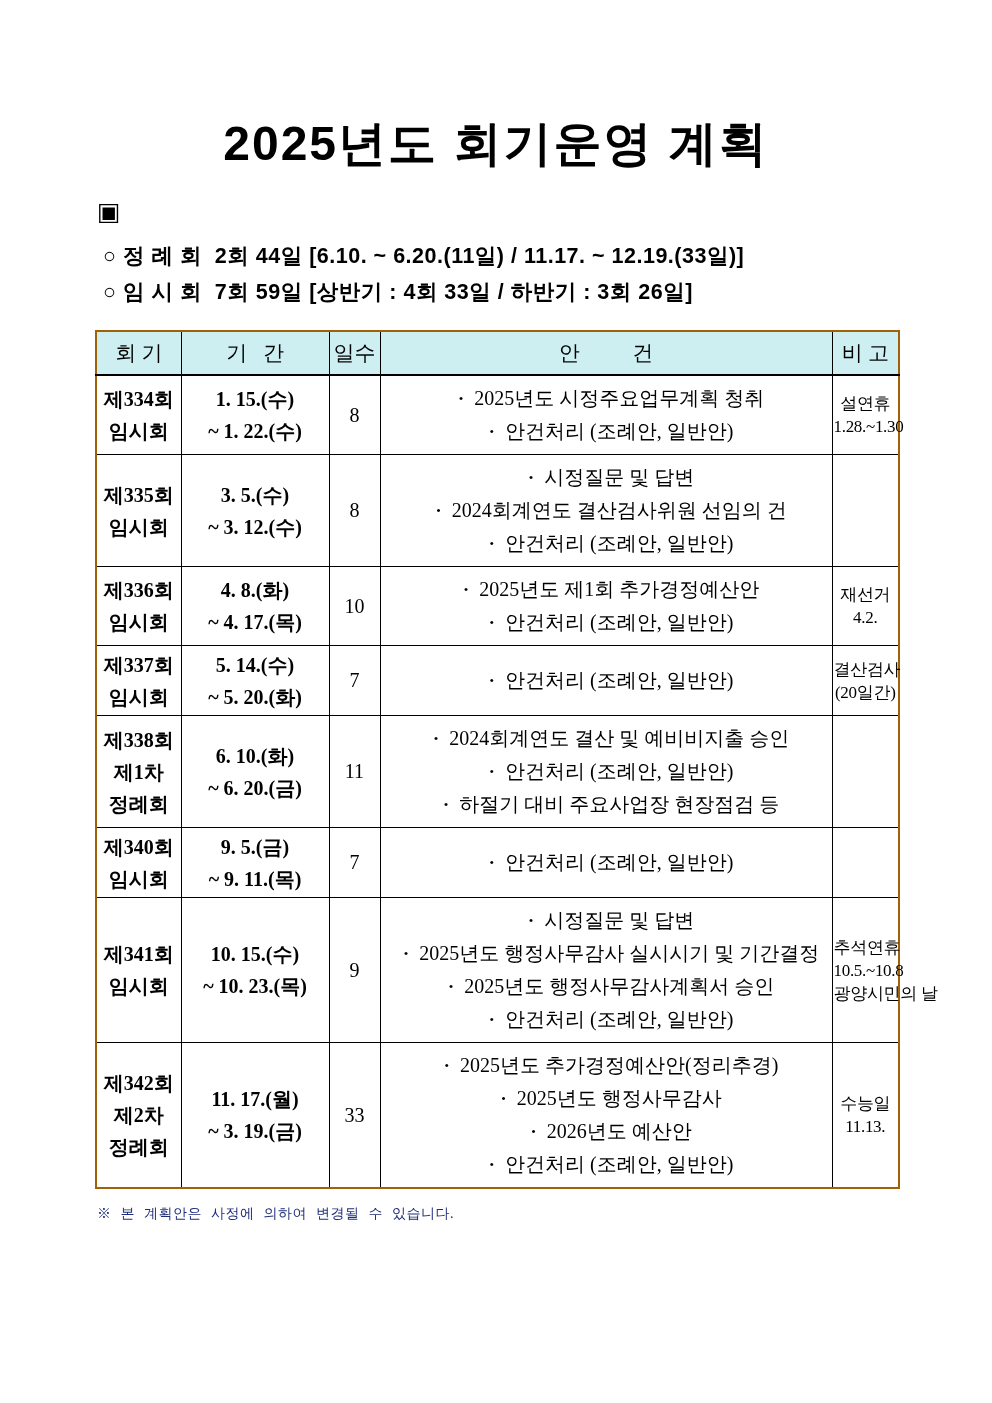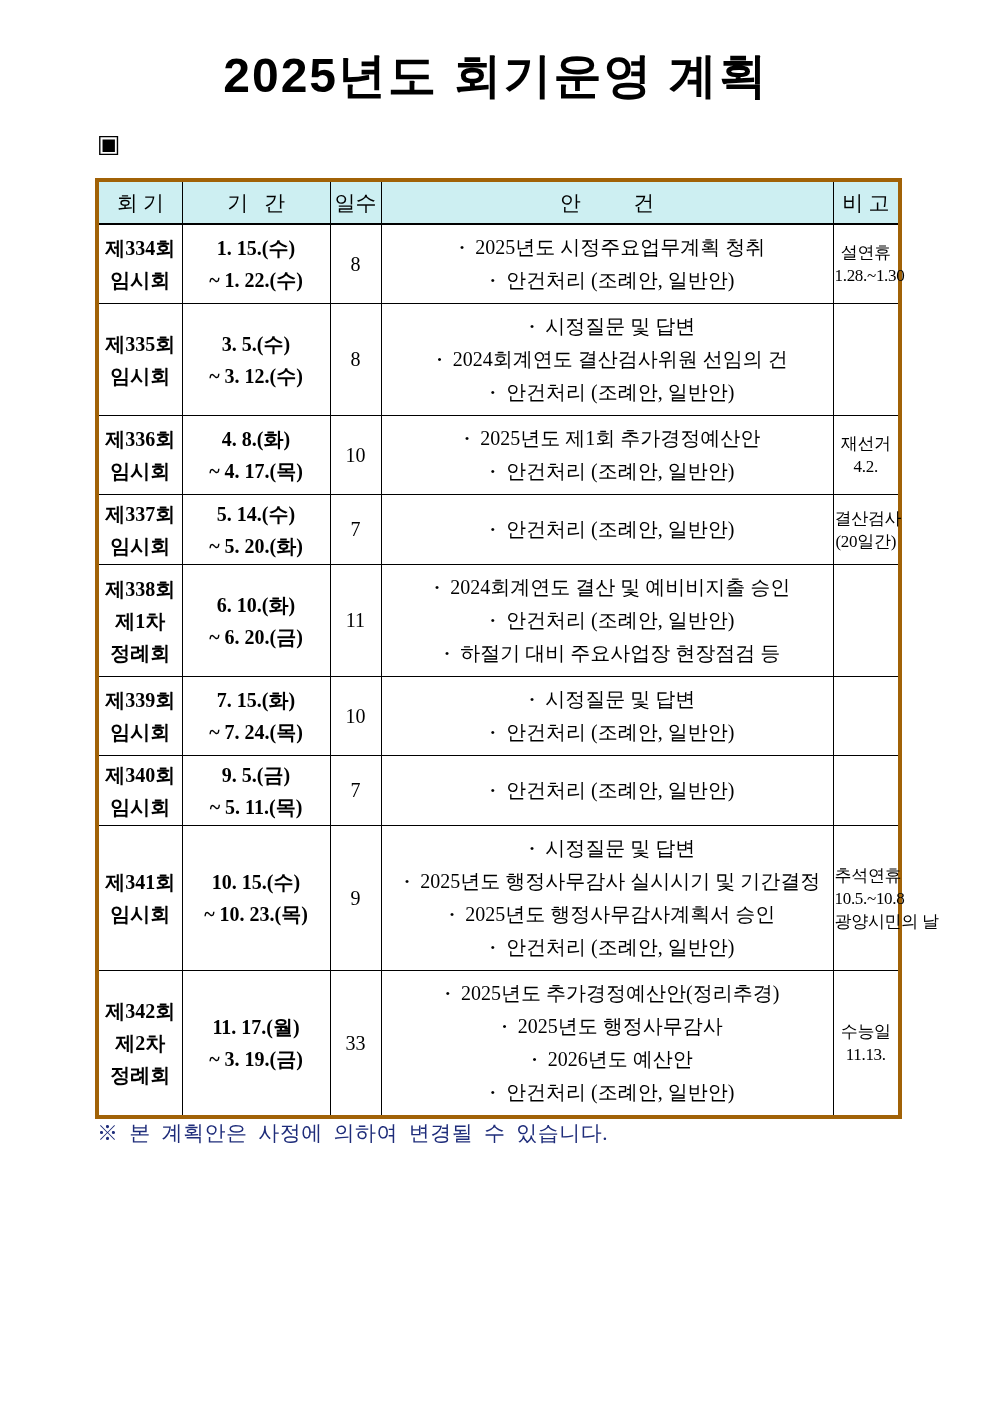--- a/index.html
+++ b/index.html
@@ -12,21 +12,21 @@
   body{
     width:992px;height:1403px;
     background:#ffffff;
     color:var(--ink);
     font-family:"Liberation Serif","DejaVu Serif",serif;
     overflow:hidden;
   }
   .page{position:relative;width:992px;height:1403px;}
 
   .doc-title{
-    margin-top:48px;
+    margin-top:116px;
     text-align:center;
     font-family:"Liberation Sans","DejaVu Sans",sans-serif;
     font-weight:900;
     font-size:48px;
     letter-spacing:2px;
     line-height:1.15;
   }
 
   .section{margin:26px 0 0 97px;}
   .section-heading{
@@ -46,21 +46,21 @@
     line-height:36px;
     white-space:pre;
     letter-spacing:0.5px;
   }
 
   table.session-table{
     margin:20px 0 0 95px;
     width:803px;
     border-collapse:collapse;
     table-layout:fixed;
-    border:4px solid #a16207;
+    border:2px solid #a16207;
   }
   col.c-session{width:85px;}
   col.c-period{width:148px;}
   col.c-days{width:51px;}
   col.c-agenda{width:452px;}
   col.c-remark{width:67px;}
 
   th{
     background:var(--header-bg);
     border:1.5px solid #000;
@@ -92,37 +92,41 @@
   }
   td.remark-cell{text-align:center;}
   .remark-line{
     font-size:17px;
     line-height:23px;
     letter-spacing:-0.3px;
     white-space:nowrap;
   }
 
   .footnote{
-    margin:0 0 0 97px;
-    font-size:21px;
+    margin:16px 0 0 97px;
+    font-size:14px;
     color:var(--footnote);
     word-spacing:5px;
     letter-spacing:0.5px;
   }
 </style>
 </head>
 <body>
 
 <div class="page">
 
   <div class="doc-title">2025년도 회기운영 계획</div>
 
   <div class="section">
     <div class="section-heading">
       <span class="section-marker">▣</span>
+    </div>
+    <div class="section-bullets">
+      <div class="section-bullet">○ 정 례 회  2회 44일 [6.10. ~ 6.20.(11일) / 11.17. ~ 12.19.(33일)]</div>
+      <div class="section-bullet">○ 임 시 회  7회 59일 [상반기 : 4회 33일 / 하반기 : 3회 26일]</div>
     </div>
   </div>
 
   <table class="session-table">
     <colgroup>
       <col class="c-session">
         <col class="c-period">
         <col class="c-days">
         <col class="c-agenda">
         <col class="c-remark">
@@ -223,42 +227,26 @@
     <td class="days-cell">11</td>
     <td class="agenda-cell">
             <div class="agenda-line"><span class="bullet">•</span><span>2024회계연도 결산 및 예비비지출 승인</span></div>
             <div class="agenda-line"><span class="bullet">•</span><span>안건처리 (조례안, 일반안)</span></div>
             <div class="agenda-line"><span class="bullet">•</span><span>하절기 대비 주요사업장 현장점검 등</span></div>
           </td>
     <td class="remark-cell"></td>
   </tr>
         <tr class="data-row">
     <td class="session-cell">
-            <div class="cell-line">제339회</div>
-            <div class="cell-line">임시회</div>
-          </td>
-    <td class="period-cell">
-            <div class="cell-line">7. 15.(화)</div>
-            <div class="cell-line">~ 7. 24.(목)</div>
-          </td>
-    <td class="days-cell">10</td>
-    <td class="agenda-cell">
-            <div class="agenda-line"><span class="bullet">•</span><span>시정질문 및 답변</span></div>
-            <div class="agenda-line"><span class="bullet">•</span><span>안건처리 (조례안, 일반안)</span></div>
-          </td>
-    <td class="remark-cell"></td>
-  </tr>
-        <tr class="data-row">
-    <td class="session-cell">
             <div class="cell-line">제340회</div>
             <div class="cell-line">임시회</div>
           </td>
     <td class="period-cell">
             <div class="cell-line">9. 5.(금)</div>
-            <div class="cell-line">~ 5. 11.(목)</div>
+            <div class="cell-line">~ 9. 11.(목)</div>
           </td>
     <td class="days-cell">7</td>
     <td class="agenda-cell">
             <div class="agenda-line"><span class="bullet">•</span><span>안건처리 (조례안, 일반안)</span></div>
           </td>
     <td class="remark-cell"></td>
   </tr>
         <tr class="data-row">
     <td class="session-cell">
             <div class="cell-line">제341회</div>

